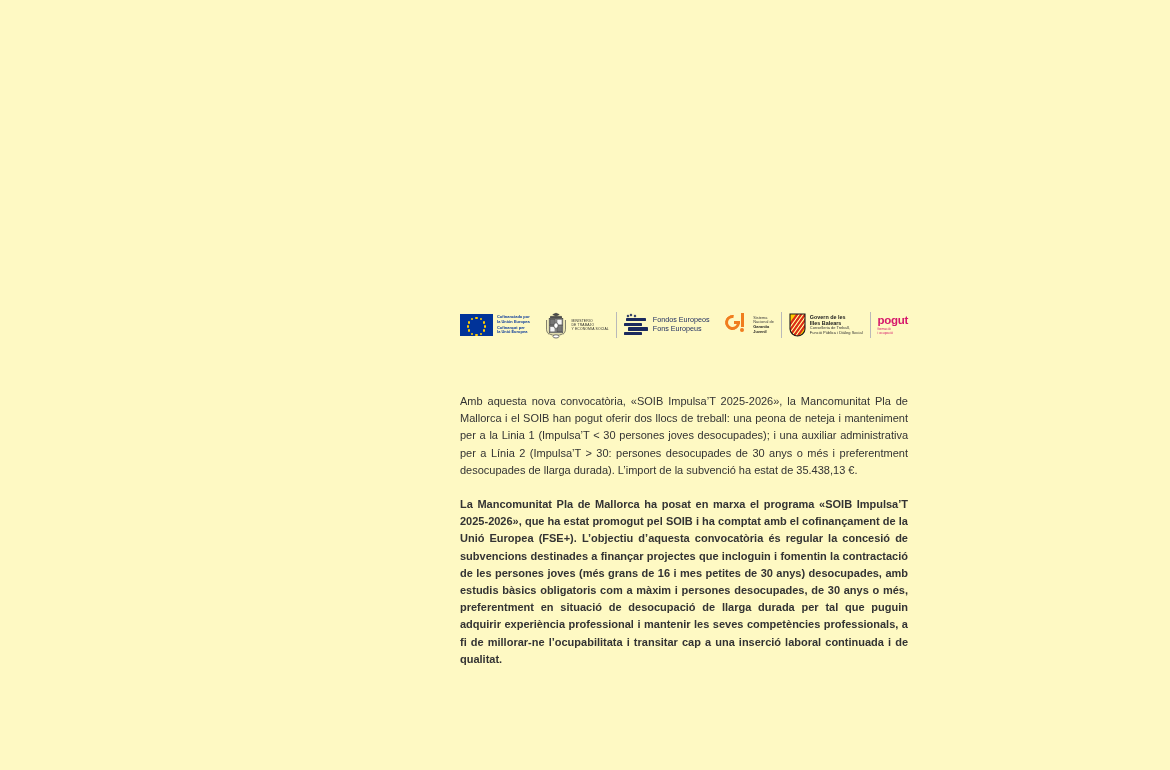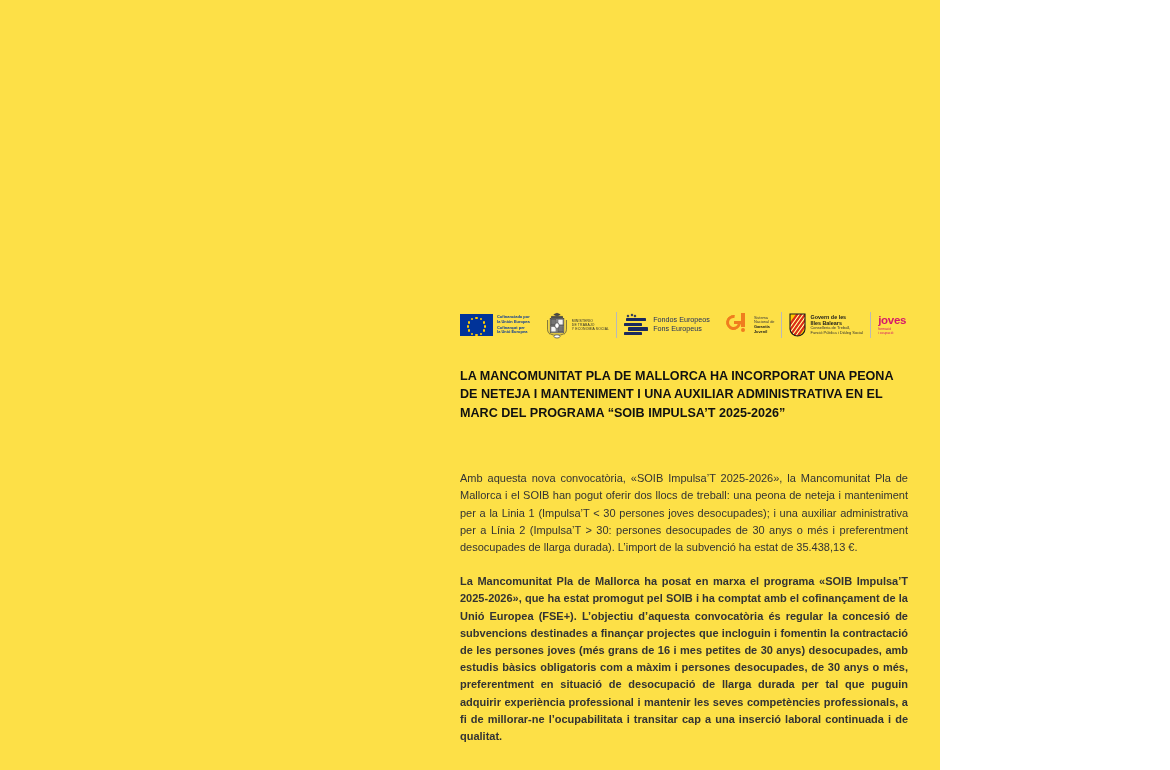--- a/index.html
+++ b/index.html
@@ -12,23 +12,23 @@
     background: #ffffff;
     font-family: "Liberation Sans", sans-serif;
     overflow: hidden;
     position: relative;
   }
 
   .page {
     position: absolute;
     left: 0;
     top: 0;
-    width: 940px;
+    width: 1170px;
     height: 770px;
-    background: #fde047;
+    background: #fef9c3;
   }
 
   .content {
     position: absolute;
     left: 460px;
     top: 305px;
     width: 448px;
   }
 
   
@@ -383,30 +383,29 @@
           <span class="blk strong">Govern de les</span>
           <span class="blk strong">Illes Balears</span>
           <span class="blk sub">Conselleria de Treball,</span>
           <span class="blk sub">Funció Pública i Diàleg Social</span>
         </div>
       </div>
 
       <div class="divider"></div>
 
       <div class="logo-group soib-logo">
-        <span class="soib-word">joves</span>
+        <span class="soib-word">pogut</span>
         <span class="soib-sub">
           <span class="blk">formació</span>
           <span class="blk">i ocupació</span>
         </span>
       </div>
 
     </div>
 
-    <h1 class="title">LA MANCOMUNITAT PLA DE MALLORCA HA INCORPORAT UNA PEONA DE NETEJA I MANTENIMENT I UNA AUXILIAR ADMINISTRATIVA EN EL MARC DEL PROGRAMA “SOIB IMPULSA’T 2025-2026”</h1>
 
     <div class="body-block">
       <p class="para">Amb aquesta nova convocatòria, «SOIB Impulsa’T 2025-2026», la Mancomunitat Pla de Mallorca i el SOIB han pogut oferir dos llocs de treball: una peona de neteja i manteniment per a la Linia 1 (Impulsa’T &lt; 30 persones joves desocupades); i una auxiliar administrativa per a Línia 2 (Impulsa’T &gt; 30: persones desocupades de 30 anys o més i preferentment desocupades de llarga durada). L’import de la subvenció ha estat de 35.438,13 €.</p>
       <p class="para">La Mancomunitat Pla de Mallorca ha posat en marxa el programa «SOIB Impulsa’T 2025-2026», que ha estat promogut pel SOIB i ha comptat amb el cofinançament de la Unió Europea (FSE+). L’objectiu d’aquesta convocatòria és regular la concesió de subvencions destinades a finançar projectes que incloguin i fomentin la contractació de les persones joves (més grans de 16 i mes petites de 30 anys) desocupades, amb estudis bàsics obligatoris com a màxim i persones desocupades, de 30 anys o més, preferentment en situació de desocupació de llarga durada per tal que puguin adquirir experiència professional i mantenir les seves competències professionals, a fi de millorar-ne l’ocupabilitata i transitar cap a una inserció laboral continuada i de qualitat.</p>
     </div>
 
   </div>
 </div>
 
 </body></html>

